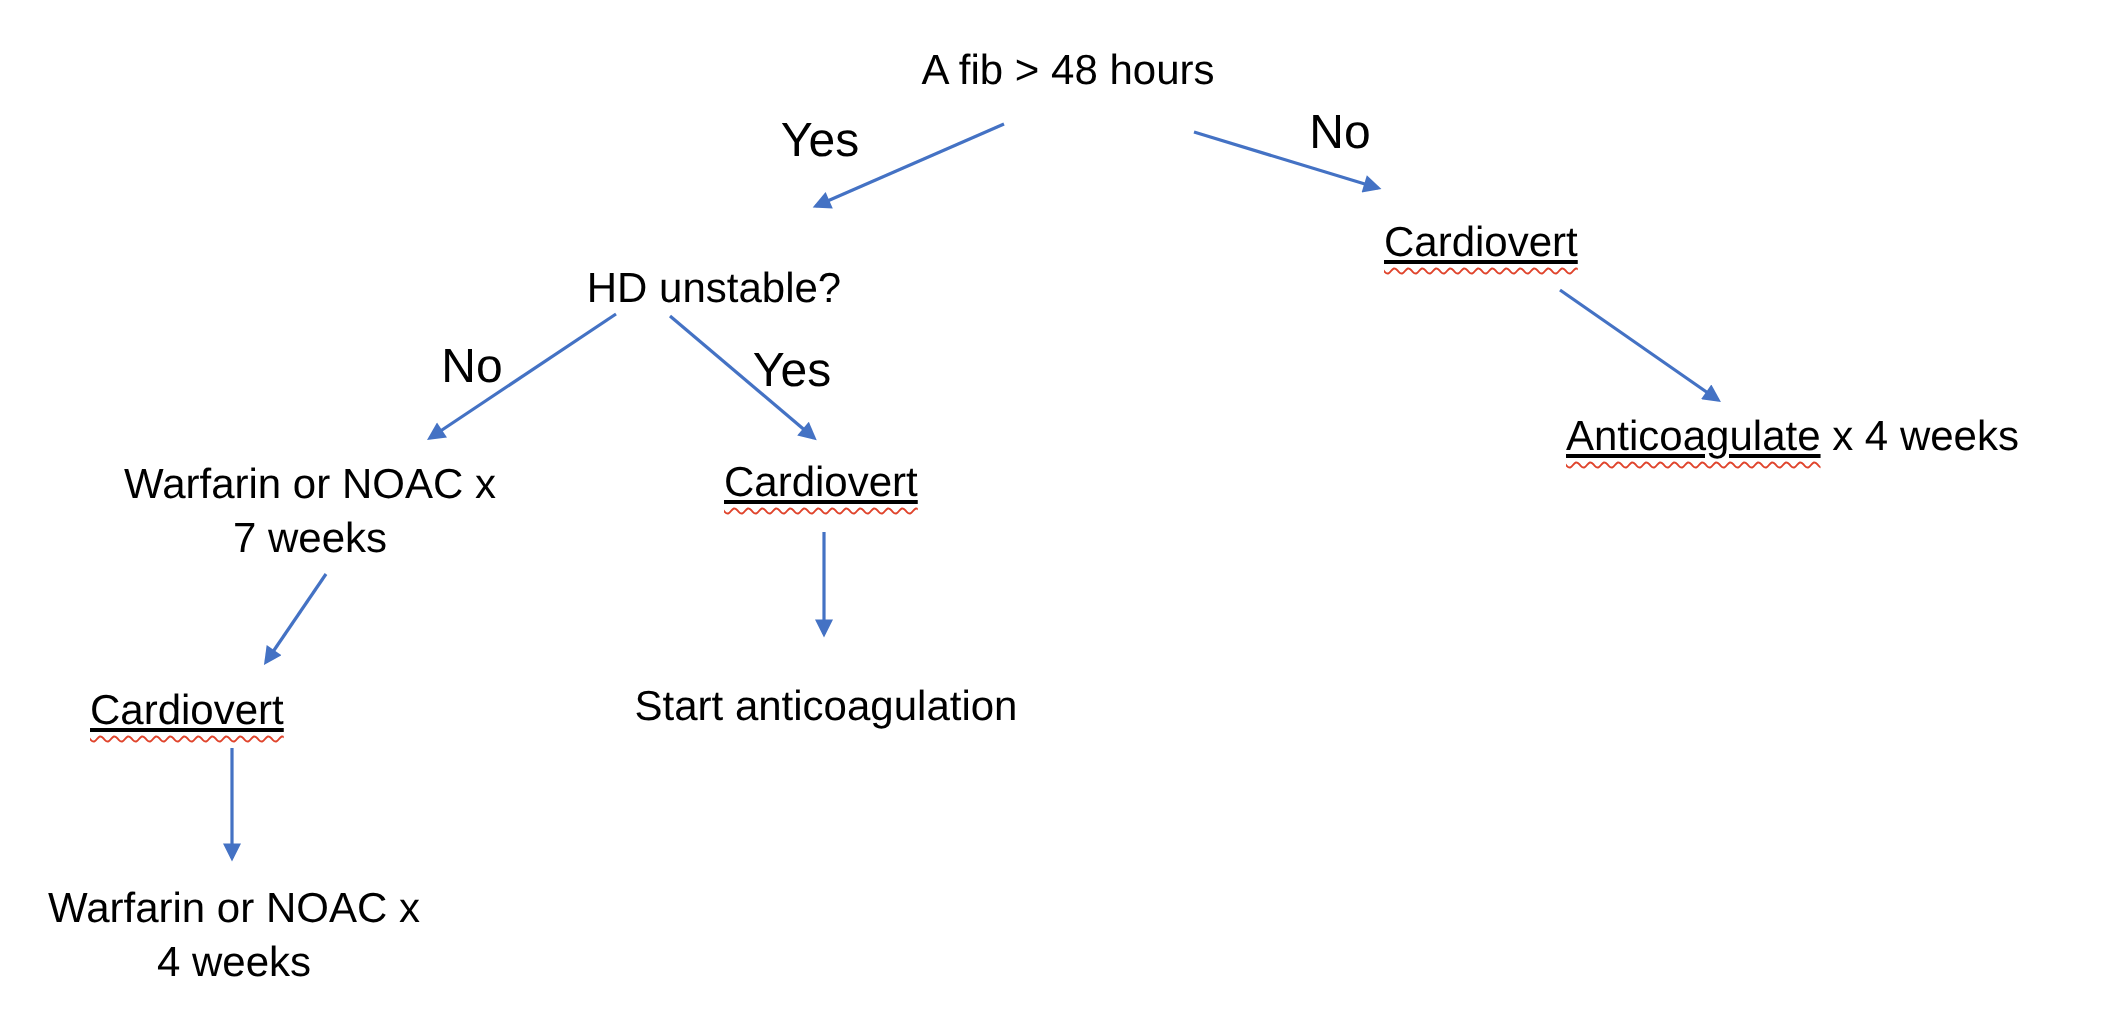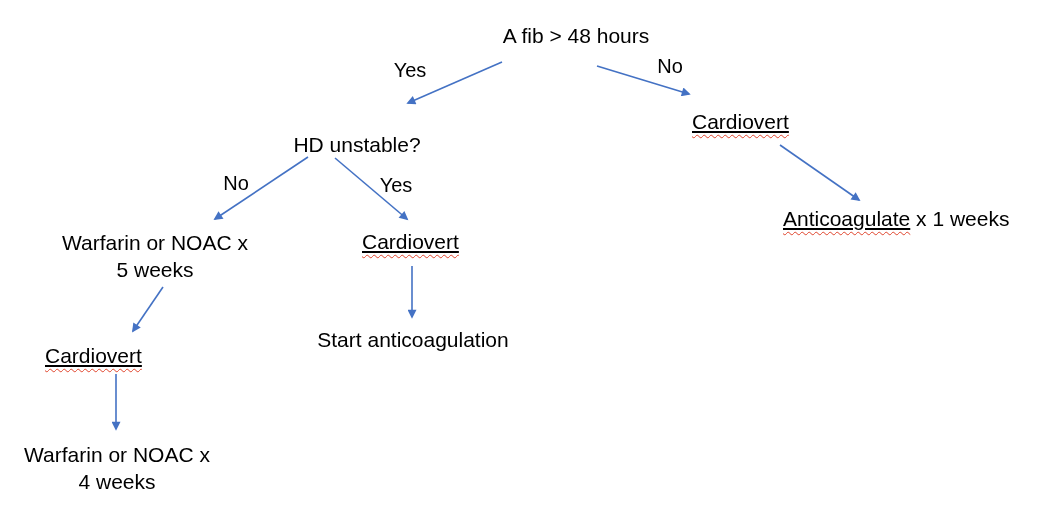--- a/index.html
+++ b/index.html
@@ -20,21 +20,21 @@
   .arrows line { stroke-width: 1.6; }
   .node {
     position: absolute;
     font-size: 21px;
     line-height: 27px;
     white-space: nowrap;
   }
   .center { text-align: center; }
   .edge-label {
     position: absolute;
-    font-size: 20px;
+    font-size: 24px;
     line-height: 27px;
     text-align: center;
     white-space: nowrap;
   }
   
   .u {
     text-decoration-line: underline;
     text-decoration-style: solid;
     text-decoration-thickness: 1.5px;
     text-underline-offset: 2px;
@@ -61,53 +61,53 @@
     <line x1="502" y1="62" x2="408" y2="103" marker-end="url(#arrowhead)" stroke="#4472C4"></line>
     <line x1="597" y1="66" x2="689" y2="94" marker-end="url(#arrowhead)" stroke="#4472C4"></line>
     <line x1="308" y1="157" x2="215" y2="219" marker-end="url(#arrowhead)" stroke="#4472C4"></line>
     <line x1="335" y1="158" x2="407" y2="219" marker-end="url(#arrowhead)" stroke="#4472C4"></line>
     <line x1="163" y1="287" x2="133" y2="331" marker-end="url(#arrowhead)" stroke="#4472C4"></line>
     <line x1="116" y1="374" x2="116" y2="429" marker-end="url(#arrowhead)" stroke="#4472C4"></line>
     <line x1="412" y1="266" x2="412" y2="317" marker-end="url(#arrowhead)" stroke="#4472C4"></line>
     <line x1="780" y1="145" x2="859" y2="200" marker-end="url(#arrowhead)" stroke="#4472C4"></line>
   </svg>
 
-  <div class="node center" style="left:476px; top:22px; width:200px">A fib &gt; 48 hours</div>
+  <div class="node center" style="left:434px; top:22px; width:200px">A fib &gt; 48 hours</div>
 
   <div class="edge-label" style="left:385px; top:57px; width:50px">Yes</div>
   <div class="edge-label" style="left:645px; top:53px; width:50px">No</div>
 
   <div class="node center" style="left:257px; top:131px; width:200px">HD unstable?</div>
 
   <div class="edge-label" style="left:211px; top:170px; width:50px">No</div>
   <div class="edge-label" style="left:371px; top:172px; width:50px">Yes</div>
 
   <div class="node center" style="left:35px; top:229px; width:240px">
     <div>Warfarin or NOAC x</div>
-    <div>5 weeks</div>
+    <div>7 weeks</div>
   </div>
 
   <div class="node" style="left:45px; top:342px">
     <span class="u"><span class="sq" style="text-decoration-color: rgb(224, 68, 44);">Cardiovert</span></span>
   </div>
 
   <div class="node center" style="left:-3px; top:441px; width:240px">
     <div>Warfarin or NOAC x</div>
     <div>4 weeks</div>
   </div>
 
   <div class="node" style="left:362px; top:228px">
     <span class="u"><span class="sq" style="text-decoration-color: rgb(224, 68, 44);">Cardiovert</span></span>
   </div>
 
-  <div class="node center" style="left:293px; top:326px; width:240px">
+  <div class="node center" style="left:293px; top:340px; width:240px">
     <div>Start anticoagulation</div>
   </div>
 
   <div class="node" style="left:692px; top:108px">
     <span class="u"><span class="sq" style="text-decoration-color: rgb(224, 68, 44);">Cardiovert</span></span>
   </div>
 
   <div class="node" style="left:783px; top:205px">
-    <span class="u"><span class="sq" style="text-decoration-color: rgb(224, 68, 44);">Anticoagulate</span></span><span> x 1 weeks</span>
+    <span class="u"><span class="sq" style="text-decoration-color: rgb(224, 68, 44);">Anticoagulate</span></span><span> x 4 weeks</span>
   </div>
 
 </div>
 
 </body></html>

